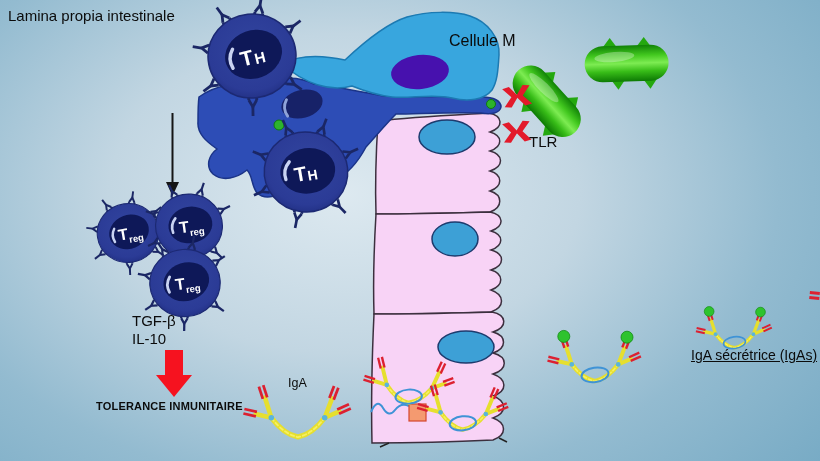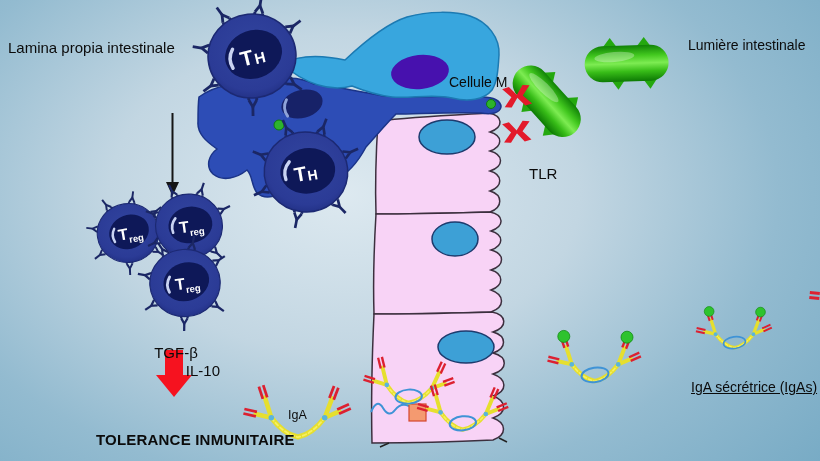--- a/index.html
+++ b/index.html
@@ -2,29 +2,29 @@
 <html><head>
 <meta charset="utf-8">
 <style>
   html,body{margin:0;padding:0;background:#444;}
   #stage{
     position:relative;width:820px;height:461px;overflow:hidden;
     font-family:"Liberation Sans",sans-serif;
     background:radial-gradient(ellipse 620px 420px at 42% 42%, #dde9f0 0%, #c2d6e2 38%, #93bbd0 70%, #78abc5 100%);
   }
   #stage svg{position:absolute;left:0;top:0;}
-  .lbl{position:absolute;color:#0b0b0b;white-space:nowrap;line-height:1.1;margin-top:32px;}
+  .lbl{position:absolute;color:#0b0b0b;white-space:nowrap;line-height:1.1;}
   .lbl-lamina{left:8px;top:8px;font-size:15px;}
   .lbl-lumen{left:688px;top:6px;font-size:14px;}
-  .lbl-mcell{left:449px;top:43px;font-size:14px;}
+  .lbl-mcell{left:449px;top:32px;font-size:16px;}
   .lbl-bact{left:594px;top:96px;font-size:12.5px;}
   .lbl-tlr{left:529px;top:134px;font-size:15px;}
-  .lbl-tgfb{left:132px;top:313px;font-size:15px;width:88px;text-align:center;}
-  .lbl-il10{left:132px;top:331px;font-size:15px;width:88px;text-align:right;}
-  .lbl-tol{left:96px;top:400px;font-size:15px;font-weight:bold;letter-spacing:.2px;text-align:right;}
+  .lbl-tgfb{left:132px;top:313px;font-size:15px;width:88px;}
+  .lbl-il10{left:132px;top:331px;font-size:15px;width:88px;text-align:left;}
+  .lbl-tol{left:96px;top:400px;font-size:11px;font-weight:bold;letter-spacing:.2px;text-align:right;}
   .lbl-iga{left:288px;top:377px;font-size:12.5px;}
   .lbl-igas{left:691px;top:348px;font-size:14px;text-decoration:underline;}
 </style>
 </head>
 <body>
 
 <div id="stage">
 
 <svg width="820" height="461" viewBox="0 0 820 461">
   <defs>
@@ -200,21 +200,20 @@
   <use href="#igaBase" transform="translate(252,392) scale(0.92)"></use>
   <use href="#igaSecAg" transform="translate(555,342) scale(0.8)"></use>
   <use href="#igaSecAg" transform="translate(702,316) scale(0.65)"></use>
   <g fill="#dc2030" transform="translate(810,291) rotate(6)">
     <rect x="0" y="0" width="10" height="3"></rect>
     <rect x="0" y="5" width="10" height="3"></rect>
   </g>
 </svg>
 
 <div class="lbl lbl-lamina">Lamina propia intestinale</div>
-<div class="lbl lbl-lumen">Lumière intestinale</div>
 <div class="lbl lbl-mcell">Cellule M</div>
 <div class="lbl lbl-tlr">TLR</div>
 <div class="lbl lbl-tgfb">TGF-β</div>
 <div class="lbl lbl-il10">IL-10</div>
 <div class="lbl lbl-tol">TOLERANCE INMUNITAIRE</div>
 <div class="lbl lbl-iga">IgA</div>
 <div class="lbl lbl-igas">IgA sécrétrice (IgAs)</div>
 
 </div>
 

